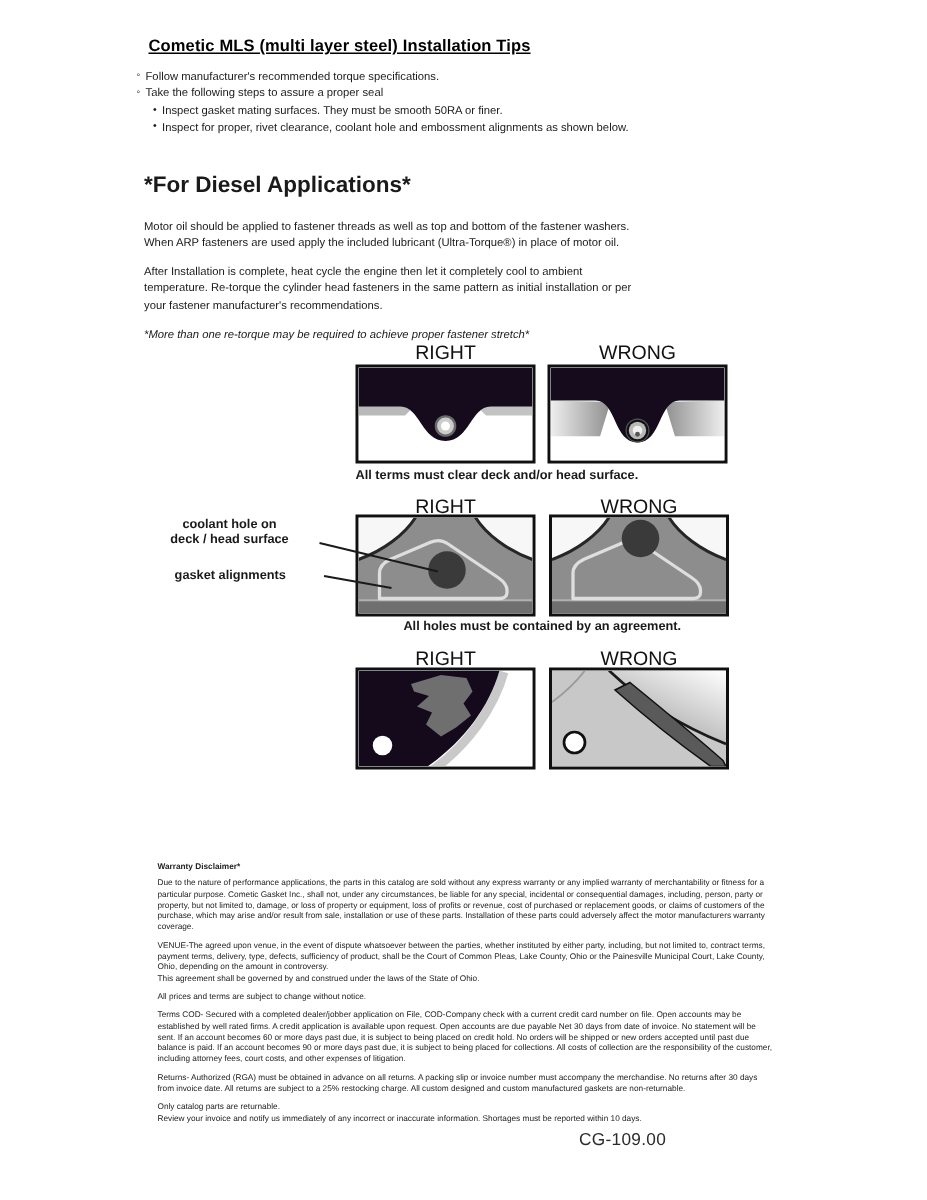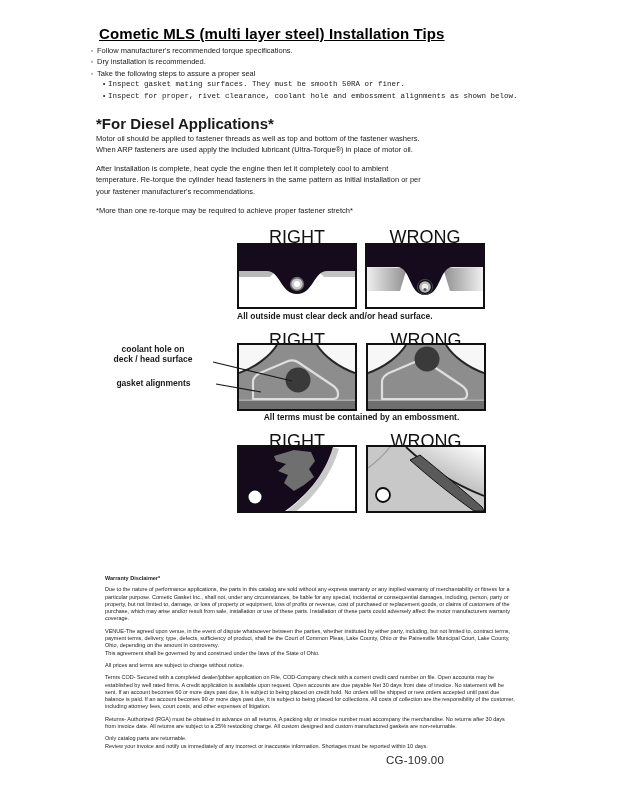--- a/index.html
+++ b/index.html
@@ -2,31 +2,31 @@
 <html><head>
 <meta charset="utf-8">
 <style>
   html,body { margin:0; padding:0; background:#ffffff; }
   .page {
     position:relative; width:618px; height:800px; background:#ffffff;
     font-family:"Liberation Sans", sans-serif; color:#1a1a1a; overflow:hidden;
   }
   .abs { position:absolute; }
   .title {
-    left:99px; top:25px; font-size:15px; font-weight:bold; color:#000;
+    left:99px; top:25px; font-size:11px; font-weight:bold; color:#000;
     text-decoration:underline; letter-spacing:.1px;
   }
   .bullets { left:91px; top:45px; font-size:7.5px; line-height:11.4px; white-space:nowrap; }
   .bullets .row { display:flex; align-items:center; }
   .bullets .marker { width:6px; font-size:7px; }
-  .bullets .sub { padding-left:11px;font-family:Liberation Mono, monospace; }
+  .bullets .sub { padding-left:11px; }
   .heading { left:96px; top:115px; font-size:15px; font-weight:bold; }
-  .para { left:96px; width:334px; font-size:7.5px; line-height:11.4px; }
-  .p1 { top:133px; } .p2 { top:163px; } .p3 { top:205px; white-space:nowrap; }
-  .rw-label { width:120px; text-align:center; font-size:18px; color:#111; }
+  .para { left:96px; width:334px; font-size:7.5px; line-height:11.4px;margin-top:12px; }
+  .p1 { top:133px; } .p2 { top:163px; } .p3 { top:205px; white-space:nowrap;font-style:italic; }
+  .rw-label { width:120px; text-align:center; font-size:13px; color:#111; }
   .dbox {
     width:120px; height:66px; border:2px solid #101010; box-sizing:border-box;
     background:#fff; overflow:hidden;
   }
   .dbox svg { display:block; }
   .h68 { height:68px; }
   .cap { font-size:8.5px; font-weight:bold; line-height:10.5px; }
   .cap-center { width:249px; text-align:center; }
   .pre { white-space:pre-line; }
   .callout { font-size:8.5px; font-weight:bold; line-height:10px; text-align:center; }
@@ -40,24 +40,20 @@
 <body>
 
 <div class="page">
 
   <div class="abs title">Cometic MLS (multi layer steel) Installation Tips</div>
 
   <div class="abs bullets">
     <div class="row">
       <span class="marker">◦</span>
       <span>Follow manufacturer's recommended torque specifications.</span>
-    </div>
-    <div class="row">
-      <span class="marker">◦</span>
-      <span>Dry installation is recommended.</span>
     </div>
     <div class="row">
       <span class="marker">◦</span>
       <span>Take the following steps to assure a proper seal</span>
     </div>
     <div class="row sub">
       <span class="marker">•</span>
       <span>Inspect gasket mating surfaces.  They must be smooth 50RA or finer.</span>
     </div>
     <div class="row sub">
@@ -103,21 +99,21 @@
       <polygon points="116,22 76,23 83,46 116,46" fill="url(#gwr1)"></polygon>
       <rect x="0" y="46" width="116" height="16" fill="#ffffff"></rect>
       <path d="M0,0 H116 V22 H86 C72,22 74,50 58,50 C42,50 44,22 30,22 H0 Z" fill="#150b1c"></path>
       <circle cx="58" cy="42" r="7.6" fill="#111111" stroke="#555555" stroke-width="0.8"></circle>
       <circle cx="58" cy="42" r="5.8" fill="#b8b8b8"></circle>
       <circle cx="58" cy="42" r="3.2" fill="#efefef"></circle>
       <circle cx="58" cy="44.5" r="1.6" fill="#555555"></circle>
     </svg>
   </div>
 
-  <div class="abs cap" style="left:237px; top:311px;">All outside must clear deck and/or head surface.</div>
+  <div class="abs cap" style="left:237px; top:311px;">All terms must clear deck and/or head surface.</div>
 
   <div class="abs rw-label" style="left:237px; top:330px;">RIGHT</div>
   <div class="abs rw-label" style="left:366px; top:330px;">WRONG</div>
 
   <div class="abs callout pre" style="left:95px; top:344px; width:116px;">coolant hole on
 deck / head surface</div>
   <div class="abs callout" style="left:95px; top:378px; width:117px;">gasket alignments</div>
 
   <div class="abs dbox h68" style="left:237px; top:343px;">
     <svg width="116" height="64" viewBox="0 0 116 64">
@@ -145,21 +141,21 @@
       <path d="M14,54 V37 C14,33 17,30 21,28 L48,16.5 C52,14.8 56,15 59.5,17.5 L93,40 C97,42.7 99,45.5 99,48.5 L99,50 C99,52.5 97,54 94,54 Z" fill="none" stroke="#dedede" stroke-width="2.2" stroke-linejoin="round"></path>
       <circle cx="59" cy="14" r="12.5" fill="#3a3a3a"></circle>
     </svg>
   </div>
 
   <svg class="abs leader" style="left:120px; top:340px;" width="180" height="60" viewBox="0 0 180 60">
     <line x1="93" y1="22" x2="172" y2="41" stroke="#1a1a1a" stroke-width="1.2"></line>
     <line x1="96" y1="44" x2="141" y2="52" stroke="#1a1a1a" stroke-width="1.2"></line>
   </svg>
 
-  <div class="abs cap cap-center" style="left:237px; top:412px;">All terms must be contained by an embossment.</div>
+  <div class="abs cap cap-center" style="left:237px; top:412px;">All holes must be contained by an agreement.</div>
 
   <div class="abs rw-label" style="left:237px; top:431px;">RIGHT</div>
   <div class="abs rw-label" style="left:366px; top:431px;">WRONG</div>
 
   <div class="abs dbox h68" style="left:237px; top:445px;">
     <svg width="116" height="64" viewBox="0 0 116 64">
       <rect x="0" y="0" width="116" height="64" fill="#ffffff"></rect>
       <path d="M97,1 C90,26 72,50 50,66" fill="none" stroke="#c9c9c9" stroke-width="6"></path>
       <path d="M0,0 H94 C87,25 69,48 46,64 H0 Z" fill="#140a1b"></path>
       <path d="M35,9 L55,3 L72,5 L76,14 L70,22 L75,30 L65,38 L55,44 L45,36 L49,28 L39,24 L47,17 L37,14 Z" fill="#6f6f6f"></path>

